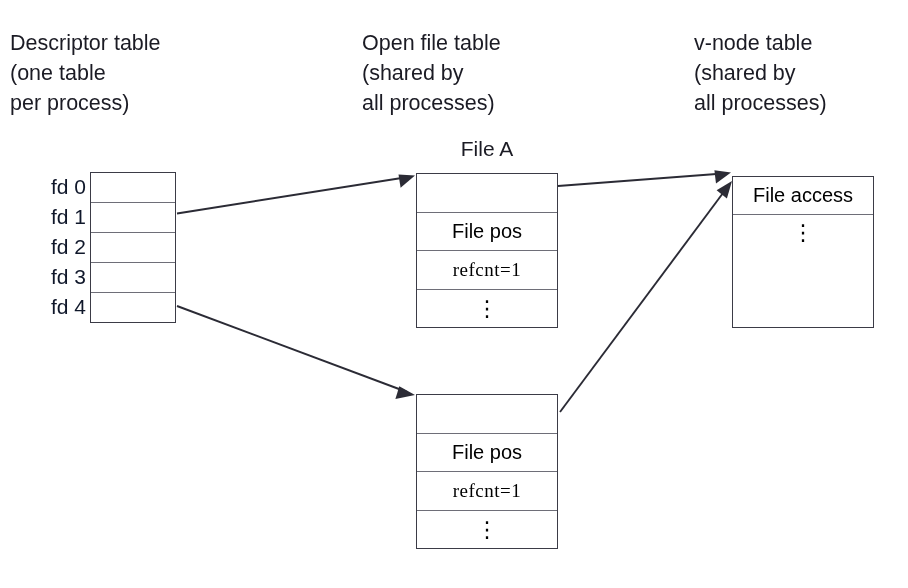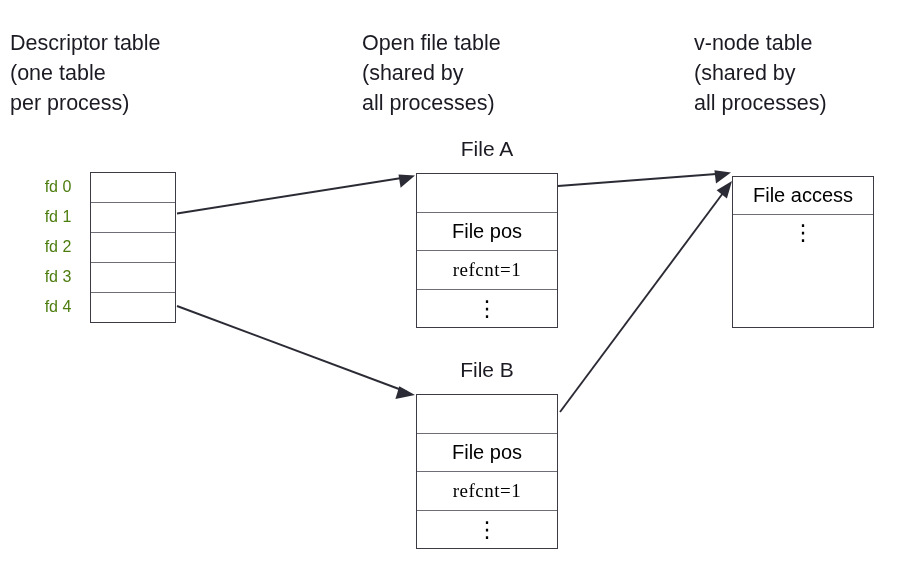--- a/index.html
+++ b/index.html
@@ -82,24 +82,24 @@
 
   
   #vnode-table { left: 732px; top: 176px; width: 142px; height: 152px; }
   #vnode-table .table-row { height: 37.5px; }
 
   
   .fd-label {
     position: absolute;
     left: 30px;
     width: 56px;
-    text-align: center;
-    font-size: 16px;
+    text-align: right;
+    font-size: 21px;
     line-height: 30px;
-    color: #4d7c0f;
+    color: #0f172a;
     white-space: pre;
   }
 
   
   #arrow-layer {
     position: absolute;
     left: 0; top: 0;
     width: 908px; height: 588px;
     pointer-events: none;
   }
@@ -136,21 +136,20 @@
   </div>
 
   <div class="table-caption" id="caption-file-a">File A</div>
   <div class="table-box openfile-table" id="file-a-table">
     <div class="table-row"></div>
     <div class="table-row">File pos</div>
     <div class="table-row mono">refcnt=1</div>
     <div class="table-row dots">⋮</div>
   </div>
 
-  <div class="table-caption" id="caption-file-b">File B</div>
   <div class="table-box openfile-table" id="file-b-table">
     <div class="table-row"></div>
     <div class="table-row">File pos</div>
     <div class="table-row mono">refcnt=1</div>
     <div class="table-row dots">⋮</div>
   </div>
 
   <div class="table-box" id="vnode-table">
     <div class="table-row">File access</div>
     <div class="table-row dots">⋮</div>

